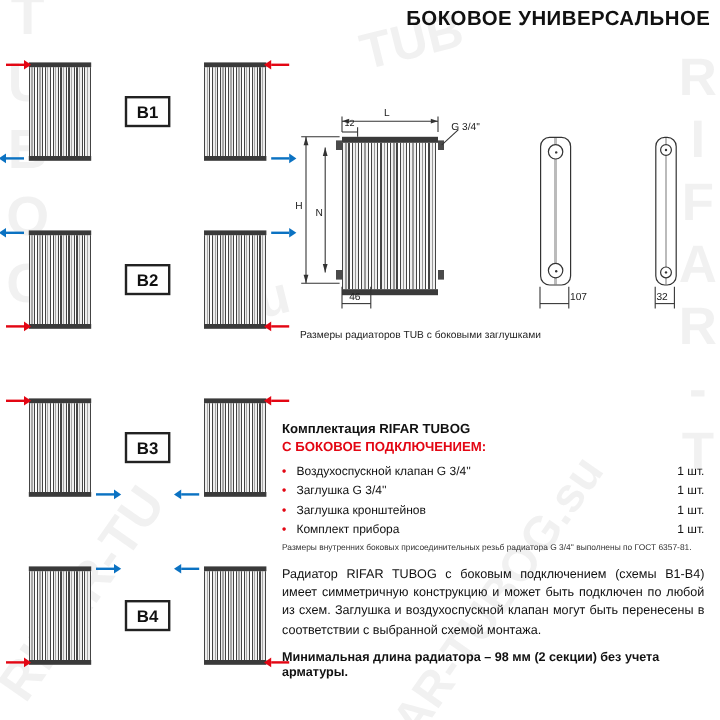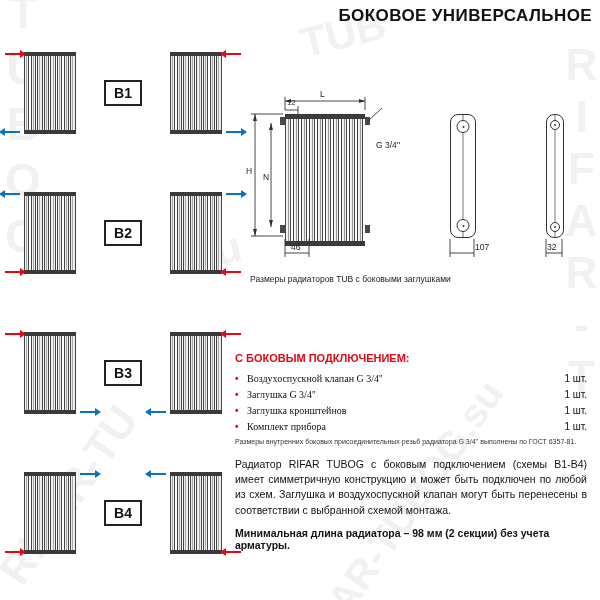--- a/index.html
+++ b/index.html
@@ -60,21 +60,21 @@
   .dim-svg line{stroke:#333;stroke-width:0.9;}
   .dim-svg polygon{fill:#333;}
   .dim{position:absolute;font-size:8.5px;color:#222;white-space:nowrap;}
   .drawing-caption{position:absolute;left:250px;top:274px;font-size:8.5px;color:#222;}
   
   .equipment{position:absolute;left:235px;top:352px;width:352px;}
   .equip-h1{font-size:11px;font-weight:bold;margin-bottom:3px;}
   .equip-h2{font-size:11px;font-weight:bold;color:#e30613;margin-bottom:9px;}
   .equip-item{display:flex;align-items:baseline;font-size:10px;margin-bottom:5px;}
   .equip-bullet{color:#e30613;font-weight:bold;width:12px;flex:0 0 12px;}
-  .equip-name{flex:1;font-family:Liberation Serif, serif;}
+  .equip-name{flex:1;}
   .equip-qty{flex:0 0 auto;text-align:right;}
   .thread-note{font-size:7px;color:#333;margin-top:6px;}
   .description{font-size:10.5px;line-height:1.45;margin-top:12px;text-align:justify;}
   .min-note{font-size:10.5px;font-weight:bold;margin-top:9px;}
 </style>
 </head>
 <body>
 
 <span class="wm wm-left">TUBOG</span>
 <span class="wm wm-tub">TUB</span>
@@ -194,32 +194,33 @@
       <line x1="205" y1="143" x2="205" y2="161"></line>
       <line x1="229" y1="143" x2="229" y2="161"></line>
 
       <line x1="301" y1="157" x2="317" y2="157"></line>
       <line x1="301" y1="143" x2="301" y2="161"></line>
       <line x1="317" y1="143" x2="317" y2="161"></line>
     </svg>
 
     <span class="dim" style="left:75px;top:-7px;">L</span>
     <span class="dim" style="left:42px;top:2px;font-size:7.5px;">12</span>
-    <span class="dim" style="left:131px;top:4px;margin-top:40px;">G 3/4''</span>
+    <span class="dim" style="left:131px;top:4px;">G 3/4''</span>
     <span class="dim" style="left:1px;top:70px;">H</span>
     <span class="dim" style="left:18px;top:76px;">N</span>
     <span class="dim" style="left:46px;top:146px;">46</span>
     <span class="dim" style="left:207px;top:146px;padding-left:23px;">107</span>
     <span class="dim" style="left:302px;top:146px;">32</span>
   </div>
 
   <div class="drawing-caption">Размеры радиаторов TUB с боковыми заглушками</div>
 
   <div class="equipment">
-    <div class="equip-h2">С БОКОВЫМ ПОДКЛЮЧЕНИЕМ:</div>
+    <div class="equip-h1">Комплектация RIFAR TUBOG</div>
+    <div class="equip-h2">С БОКОВОЕ ПОДКЛЮЧЕНИЕМ:</div>
     <div id="equip-list">
   <div class="equip-item">
     <span class="equip-bullet">•</span>
     <span class="equip-name">Воздухоспускной клапан G 3/4''</span>
     <span class="equip-qty">1 шт.</span>
   </div>
 
   <div class="equip-item">
     <span class="equip-bullet">•</span>
     <span class="equip-name">Заглушка G 3/4''</span>

